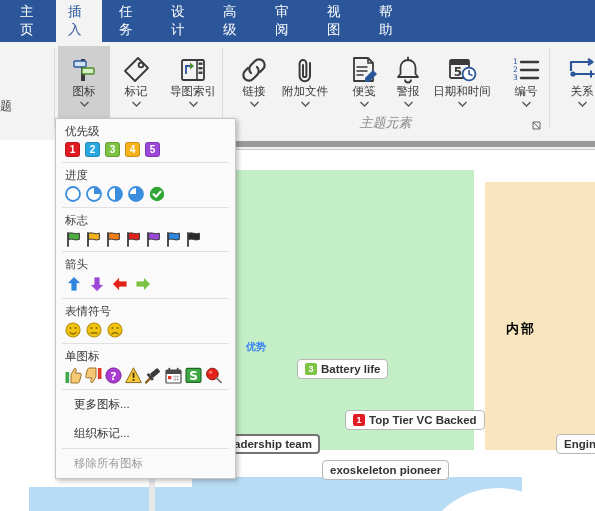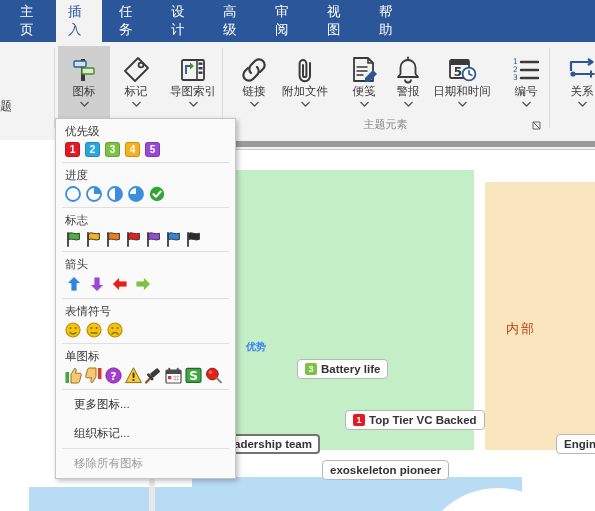--- a/index.html
+++ b/index.html
@@ -34,22 +34,22 @@
   .rb-btn{
     position:absolute;top:4px;width:52px;height:78px;
     display:flex;flex-direction:column;align-items:center;
     box-sizing:border-box;cursor:default;
   }
   .rb-btn.sel{background:#cfcfcf;}
   .rb-ico{height:34px;width:44px;display:flex;align-items:flex-end;justify-content:center;margin-top:5px;}
   .rb-lab{font-size:11.5px;color:#3b3b3b;white-space:nowrap;line-height:13px;}
   .rb-caret{font-size:7px;color:#555;line-height:8px;margin-top:3px;}
   .grp-label{
-    position:absolute;bottom:2px;font-size:11px;color:#888;
-    width:100%;text-align:center;
+    position:absolute;bottom:2px;font-size:13px;color:#888;
+    width:100%;text-align:center;font-style:italic;
   }
   #grp-launch{
     position:absolute;right:8px;bottom:2px;font-size:9px;color:#666;
   }
   #ribbon-clip-left{
     position:absolute;left:0;top:0;width:44px;height:92px;
     background:#F3F3F3;
   }
   .clip-txt{position:absolute;font-size:12px;color:#3b3b3b;}
 
@@ -63,21 +63,21 @@
     background:#f0f0f0;border-bottom:1px solid #c9c9c9;
   }
   #canvas-hscroll-thumb{
     position:absolute;left:0px;top:1px;width:446px;height:6px;background:#9a9a9a;
   }
   #canvas-vrule{
     position:absolute;left:149px;top:0;width:6px;height:371px;background:#e8e8e8;
   }
   .map-region{position:absolute;}
   .map-label{
-    position:absolute;font-size:13px;color:#c2410c;letter-spacing:2px;
+    position:absolute;font-size:13px;color:#000000;letter-spacing:2px;font-weight:bold;
   }
   .topic{
     position:absolute;background:#fdfdfd;border:1px solid #b7b7b7;border-radius:4px;
     font-size:11.5px;font-weight:bold;color:#333;
     padding:3px 7px;white-space:nowrap;box-sizing:border-box;
     display:flex;align-items:center;gap:4px;
   }
   .topic.sel{border:2px solid #737373;padding:2px 6px;align-items:flex-end;}
   .badge{
     display:inline-flex;align-items:center;justify-content:center;

